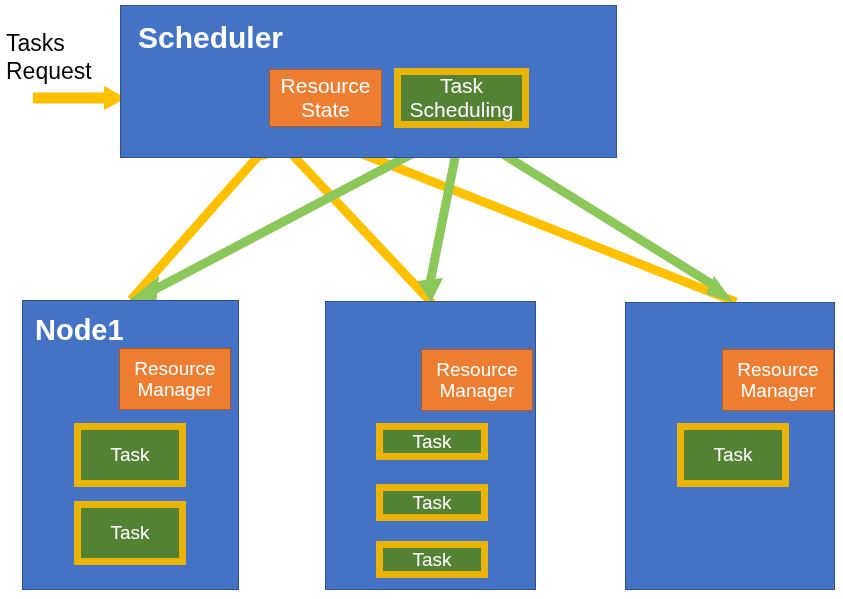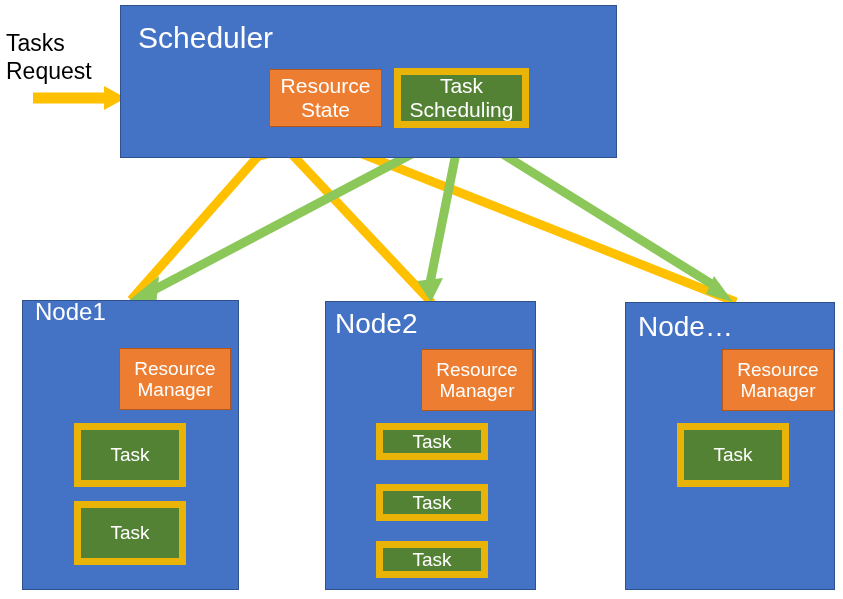--- a/index.html
+++ b/index.html
@@ -26,21 +26,21 @@
   }
   .container-box {
     position: absolute;
     background: #4472C4;
     border: 1px solid #2f528f;
     box-sizing: border-box;
   }
   .container-title {
     position: absolute;
     color: #ffffff;
-    font-weight: normal;
+    font-weight: bold;
     line-height: 1;
     white-space: nowrap;
   }
   .inner-box {
     position: absolute;
     box-sizing: border-box;
     display: flex;
     align-items: center;
     justify-content: center;
     text-align: center;
@@ -118,54 +118,52 @@
 State</span>
   </div>
 
   <div class="inner-box task" style="left:394px; top:68px; width:135px; height:60px; font-size:21px;">
     <span style="white-space:pre-line;">Task
 Scheduling</span>
   </div>
 
   <div class="container-box" style="left:22px; top:300px; width:217px; height:290px;">
   </div>
-  <div class="container-title" style="left:35px; top:300px; font-size:24px;">Node1</div>
+  <div class="container-title" style="left:35px; top:316px; font-size:29px;">Node1</div>
 
   <div class="inner-box resource" style="left:74px; top:348px; width:112px; height:62px; font-size:19px;">
     <span style="white-space:pre-line;">Resource
 Manager</span>
   </div>
   <div class="inner-box task" style="left:74px; top:423px; width:112px; height:64px; font-size:19px;">
     <span>Task</span>
   </div>
   <div class="inner-box task" style="left:74px; top:501px; width:112px; height:64px; font-size:19px;">
     <span>Task</span>
   </div>
 
   <div class="container-box" style="left:325px; top:301px; width:211px; height:289px;">
   </div>
-  <div class="container-title" style="left:335px; top:310px; font-size:28px;">Node2</div>
 
   <div class="inner-box resource" style="left:376px; top:349px; width:112px; height:62px; font-size:19px;">
     <span style="white-space:pre-line;">Resource
 Manager</span>
   </div>
   <div class="inner-box task" style="left:376px; top:423px; width:112px; height:37px; font-size:19px;">
     <span>Task</span>
   </div>
   <div class="inner-box task" style="left:376px; top:484px; width:112px; height:37px; font-size:19px;">
     <span>Task</span>
   </div>
   <div class="inner-box task" style="left:376px; top:541px; width:112px; height:37px; font-size:19px;">
     <span>Task</span>
   </div>
 
   <div class="container-box" style="left:625px; top:302px; width:210px; height:288px;">
   </div>
-  <div class="container-title" style="left:638px; top:313px; font-size:28px;">Node…</div>
 
   <div class="inner-box resource" style="left:677px; top:349px; width:112px; height:62px; font-size:19px;">
     <span style="white-space:pre-line;">Resource
 Manager</span>
   </div>
   <div class="inner-box task" style="left:677px; top:423px; width:112px; height:64px; font-size:19px;">
     <span>Task</span>
   </div>
 
 </div>

